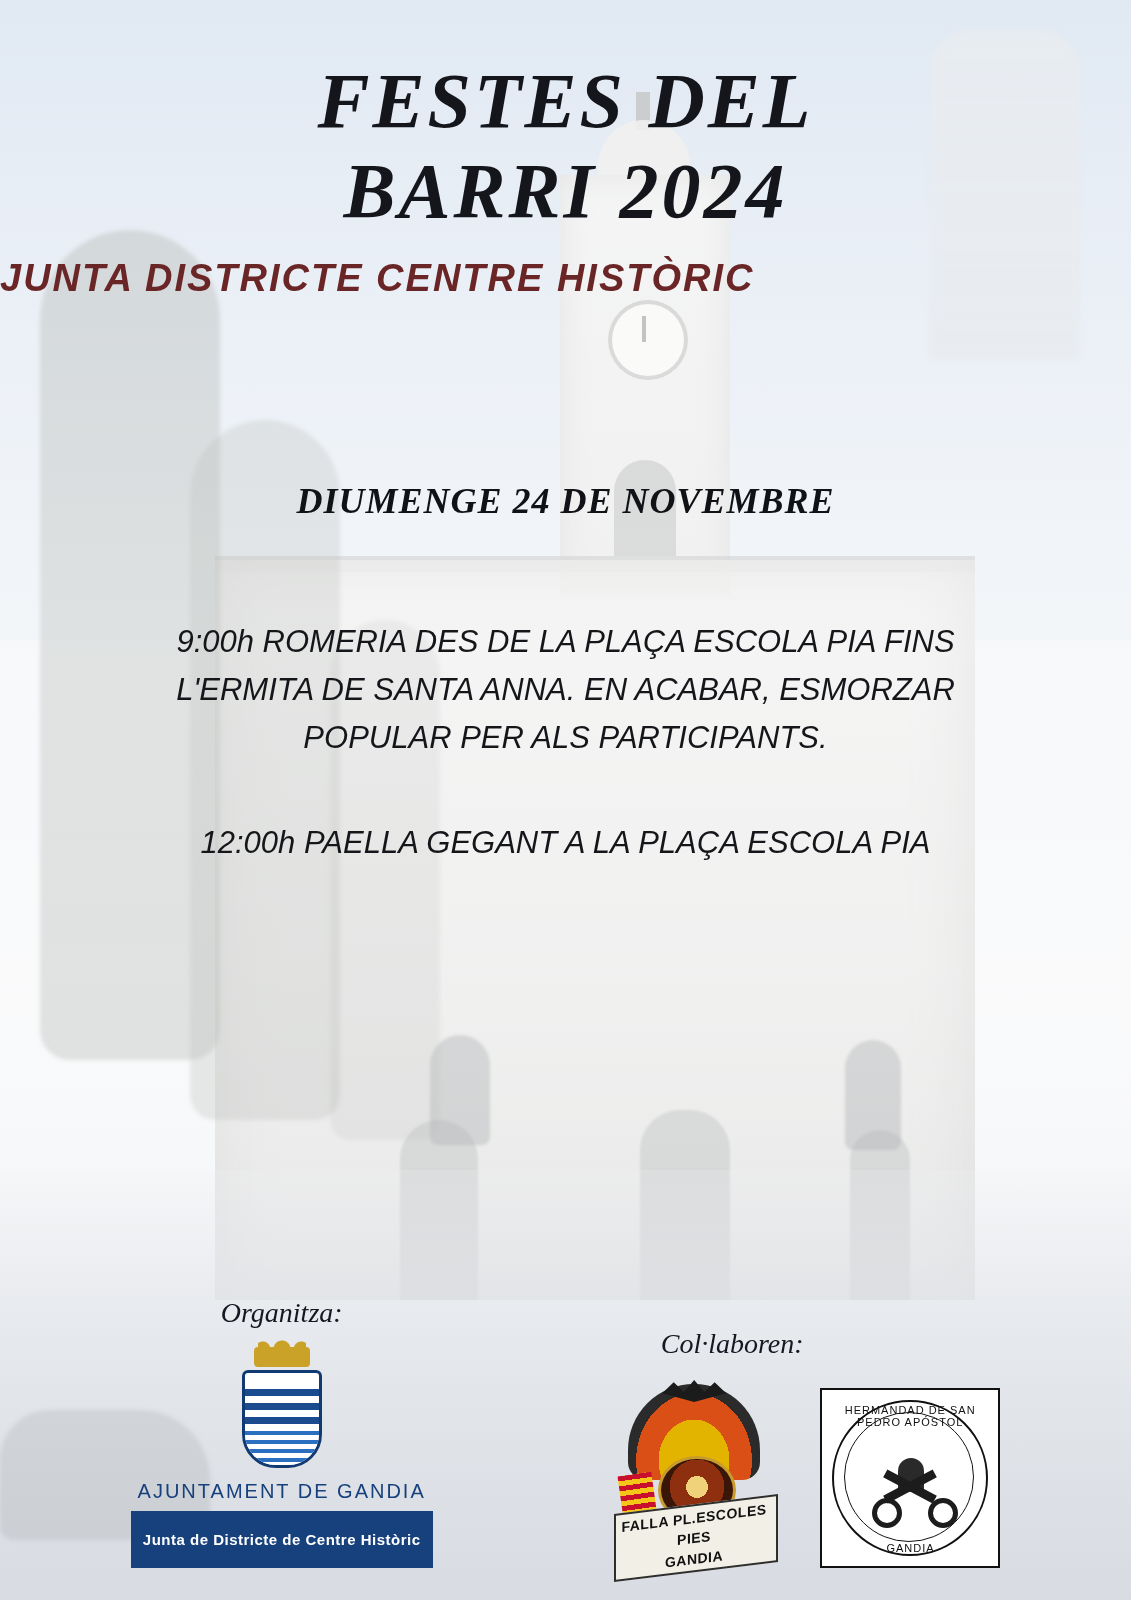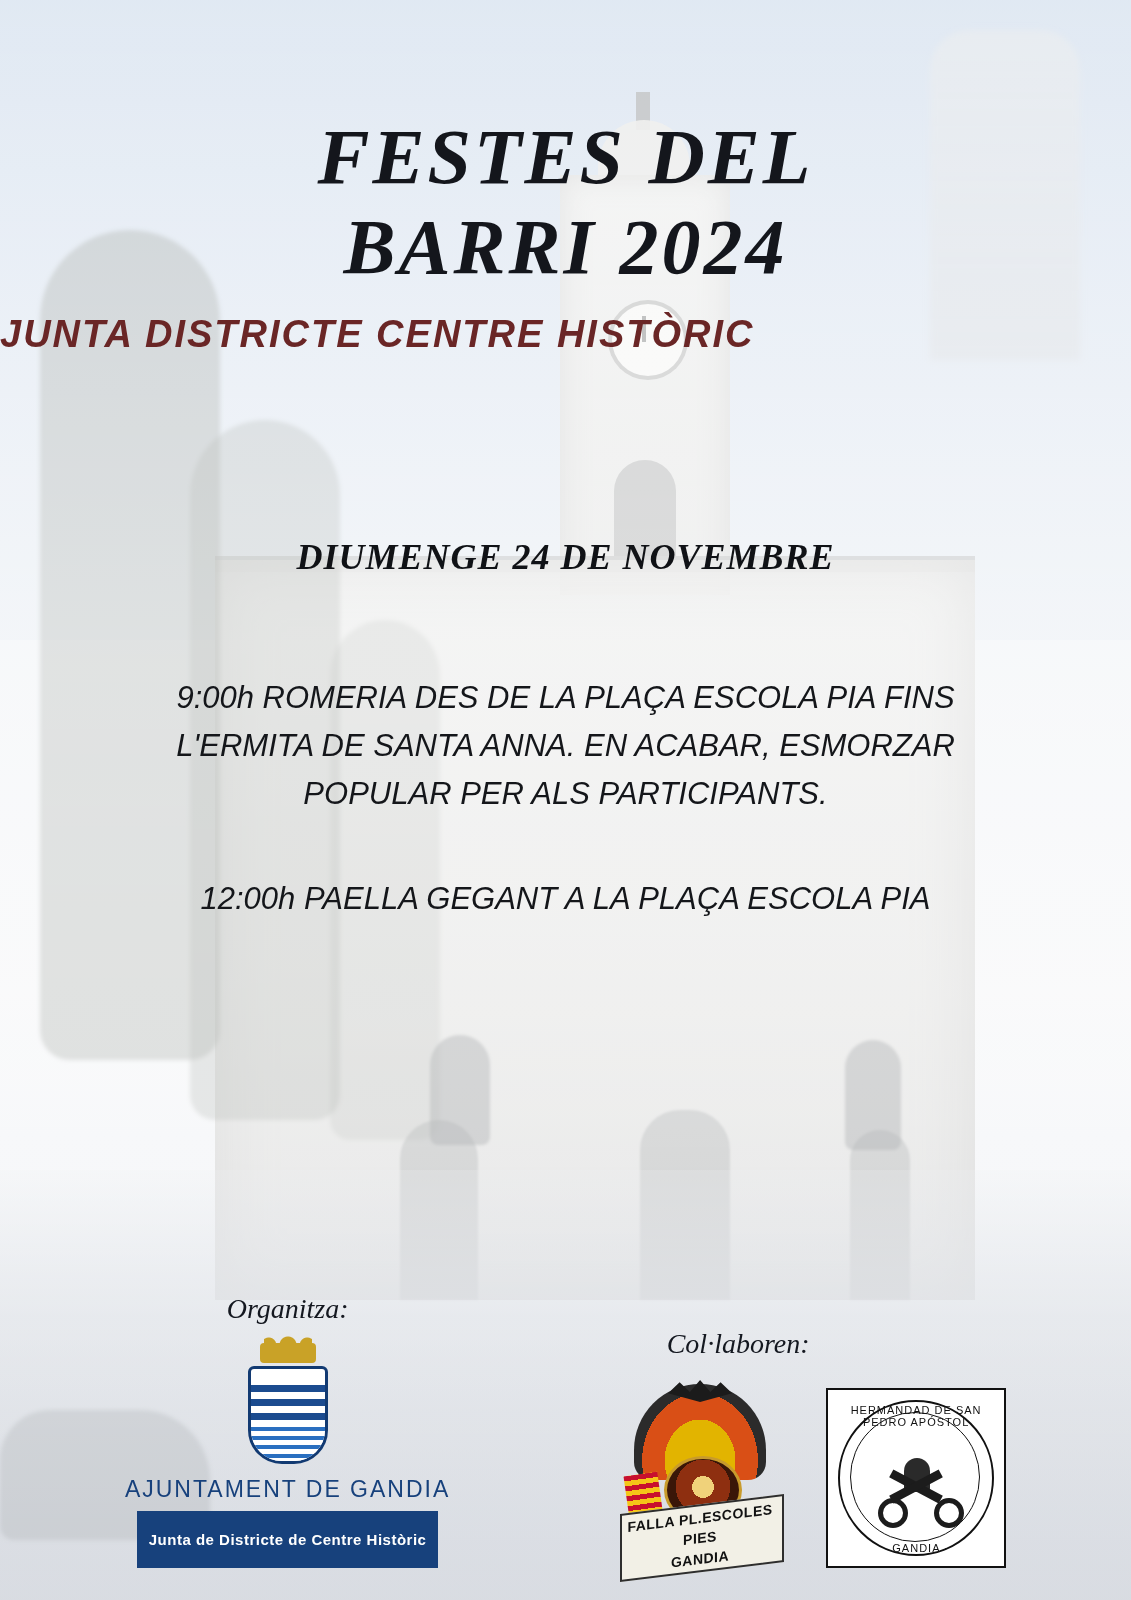--- a/index.html
+++ b/index.html
@@ -152,21 +152,21 @@
   }
   .title {
     text-align: center;
     font-family: "Liberation Serif", serif;
     font-weight: bold;
     font-style: italic;
     color: #14161c;
     font-size: 78px;
     line-height: 1.15;
     letter-spacing: 3px;
-    padding-top: 112px;
+    padding-top: 56px;
   }
   .title .line2 { display: block; }
   .subtitle {
     text-align: left;
     margin-top: 22px;
     font-family: "Liberation Sans", sans-serif;
     font-style: italic;
     font-weight: bold;
     color: #6a2626;
     font-size: 38px;
@@ -252,21 +252,21 @@
     content: "";
     position: absolute; left: 4px; top: -10px; right: 4px; height: 12px;
     background:
       radial-gradient(circle at 10% 100%, #c9a227 7px, transparent 8px),
       radial-gradient(circle at 50% 100%, #c9a227 8px, transparent 9px),
       radial-gradient(circle at 90% 100%, #c9a227 7px, transparent 8px);
   }
   .ayto-name {
     margin-top: 12px;
     font-family: "Liberation Sans", sans-serif;
-    font-size: 23px;
+    font-size: 20px;
     letter-spacing: 2px;
     color: #17417c;
   }
   .ayto-sub {
     margin-top: 8px;
     background: #17417c;
     color: #ffffff;
     font-family: "Liberation Sans", sans-serif;
     font-size: 15px;
     font-weight: bold;

